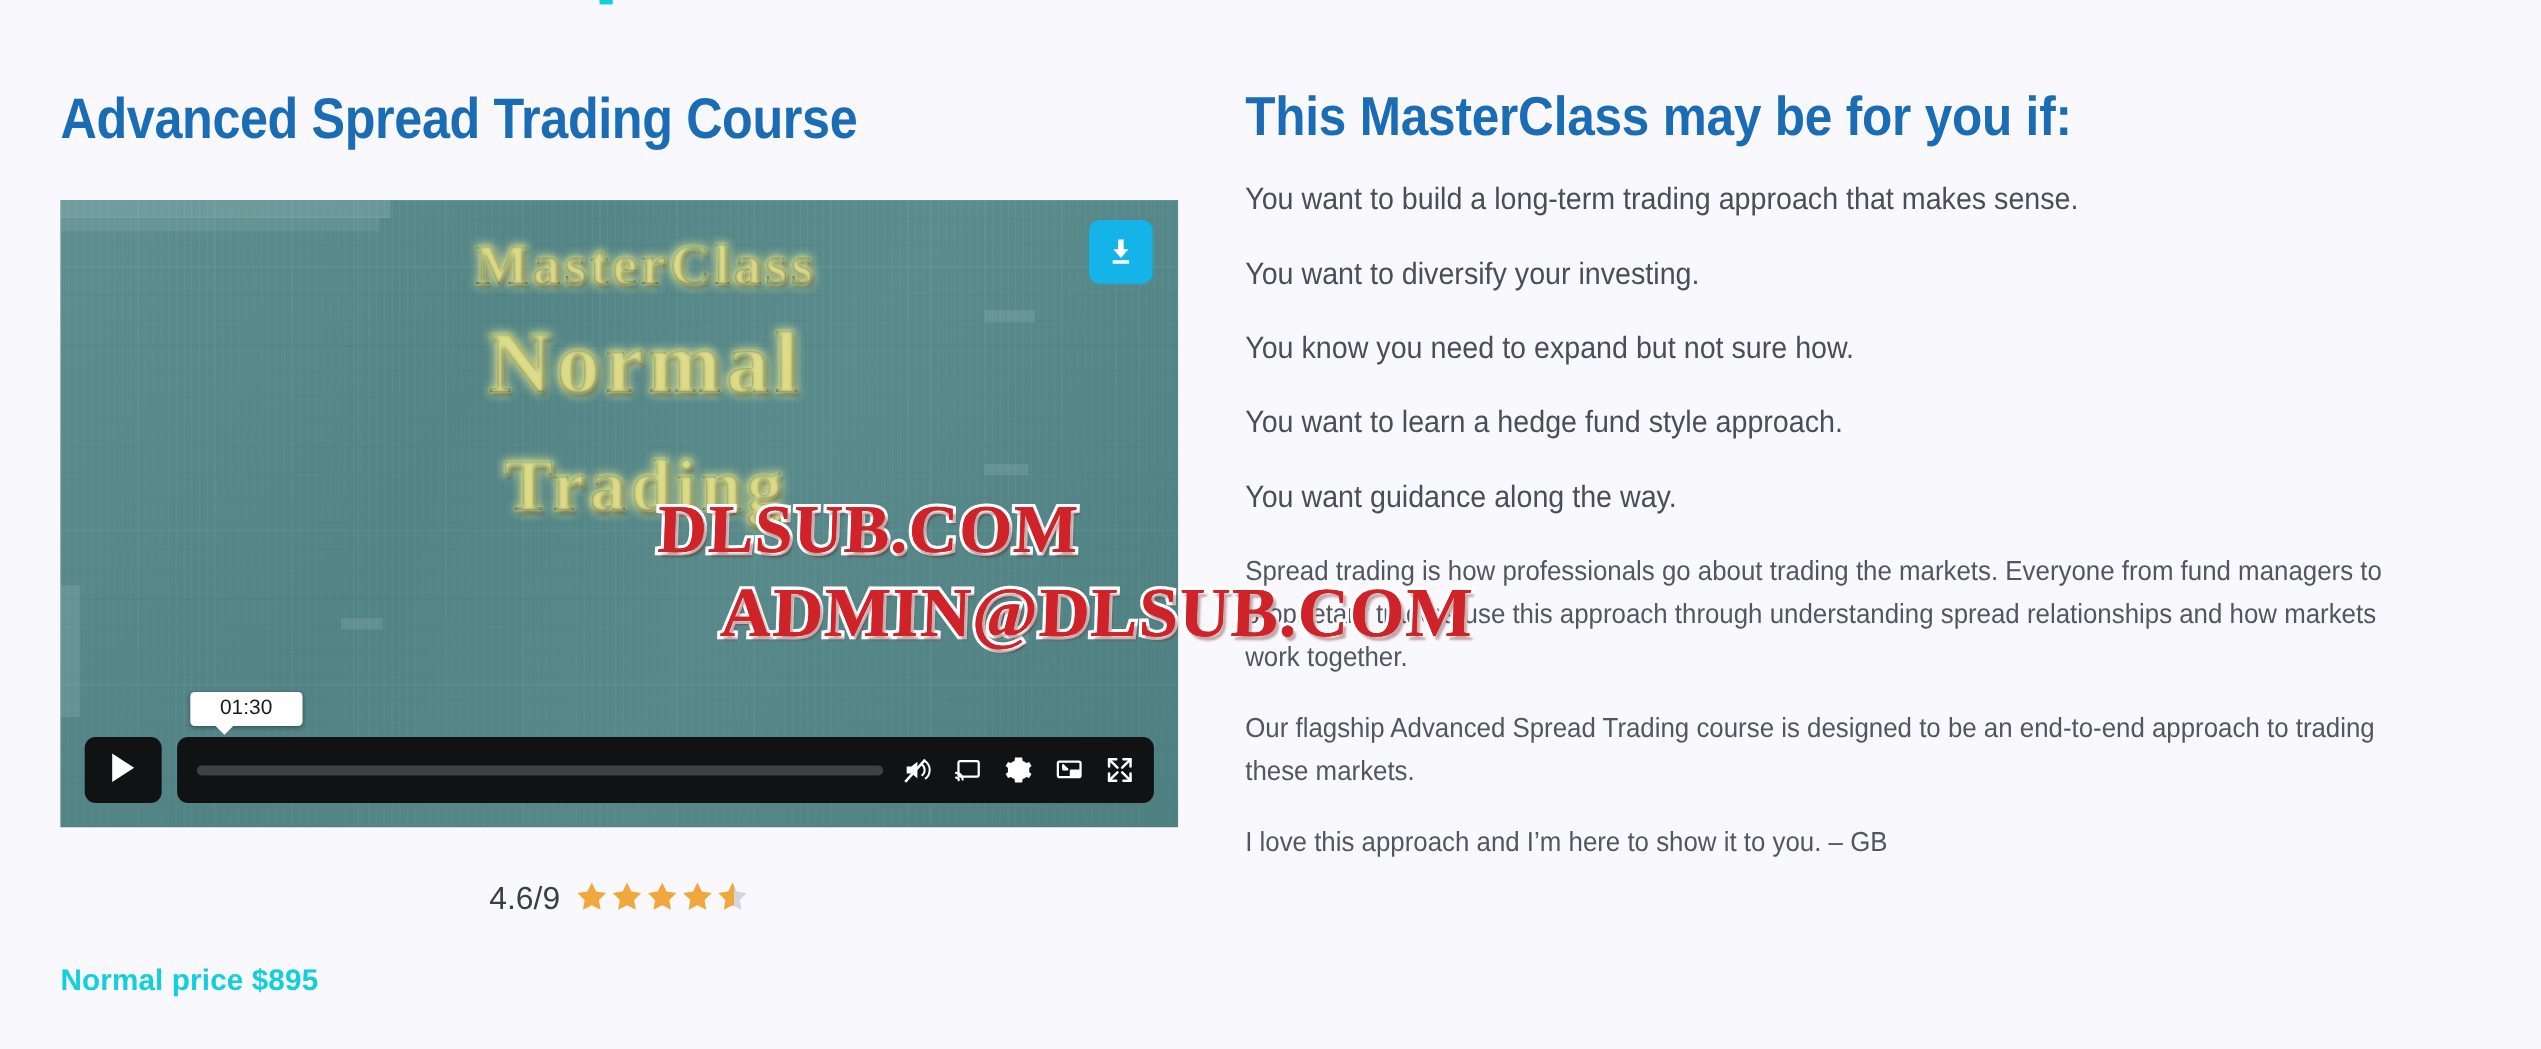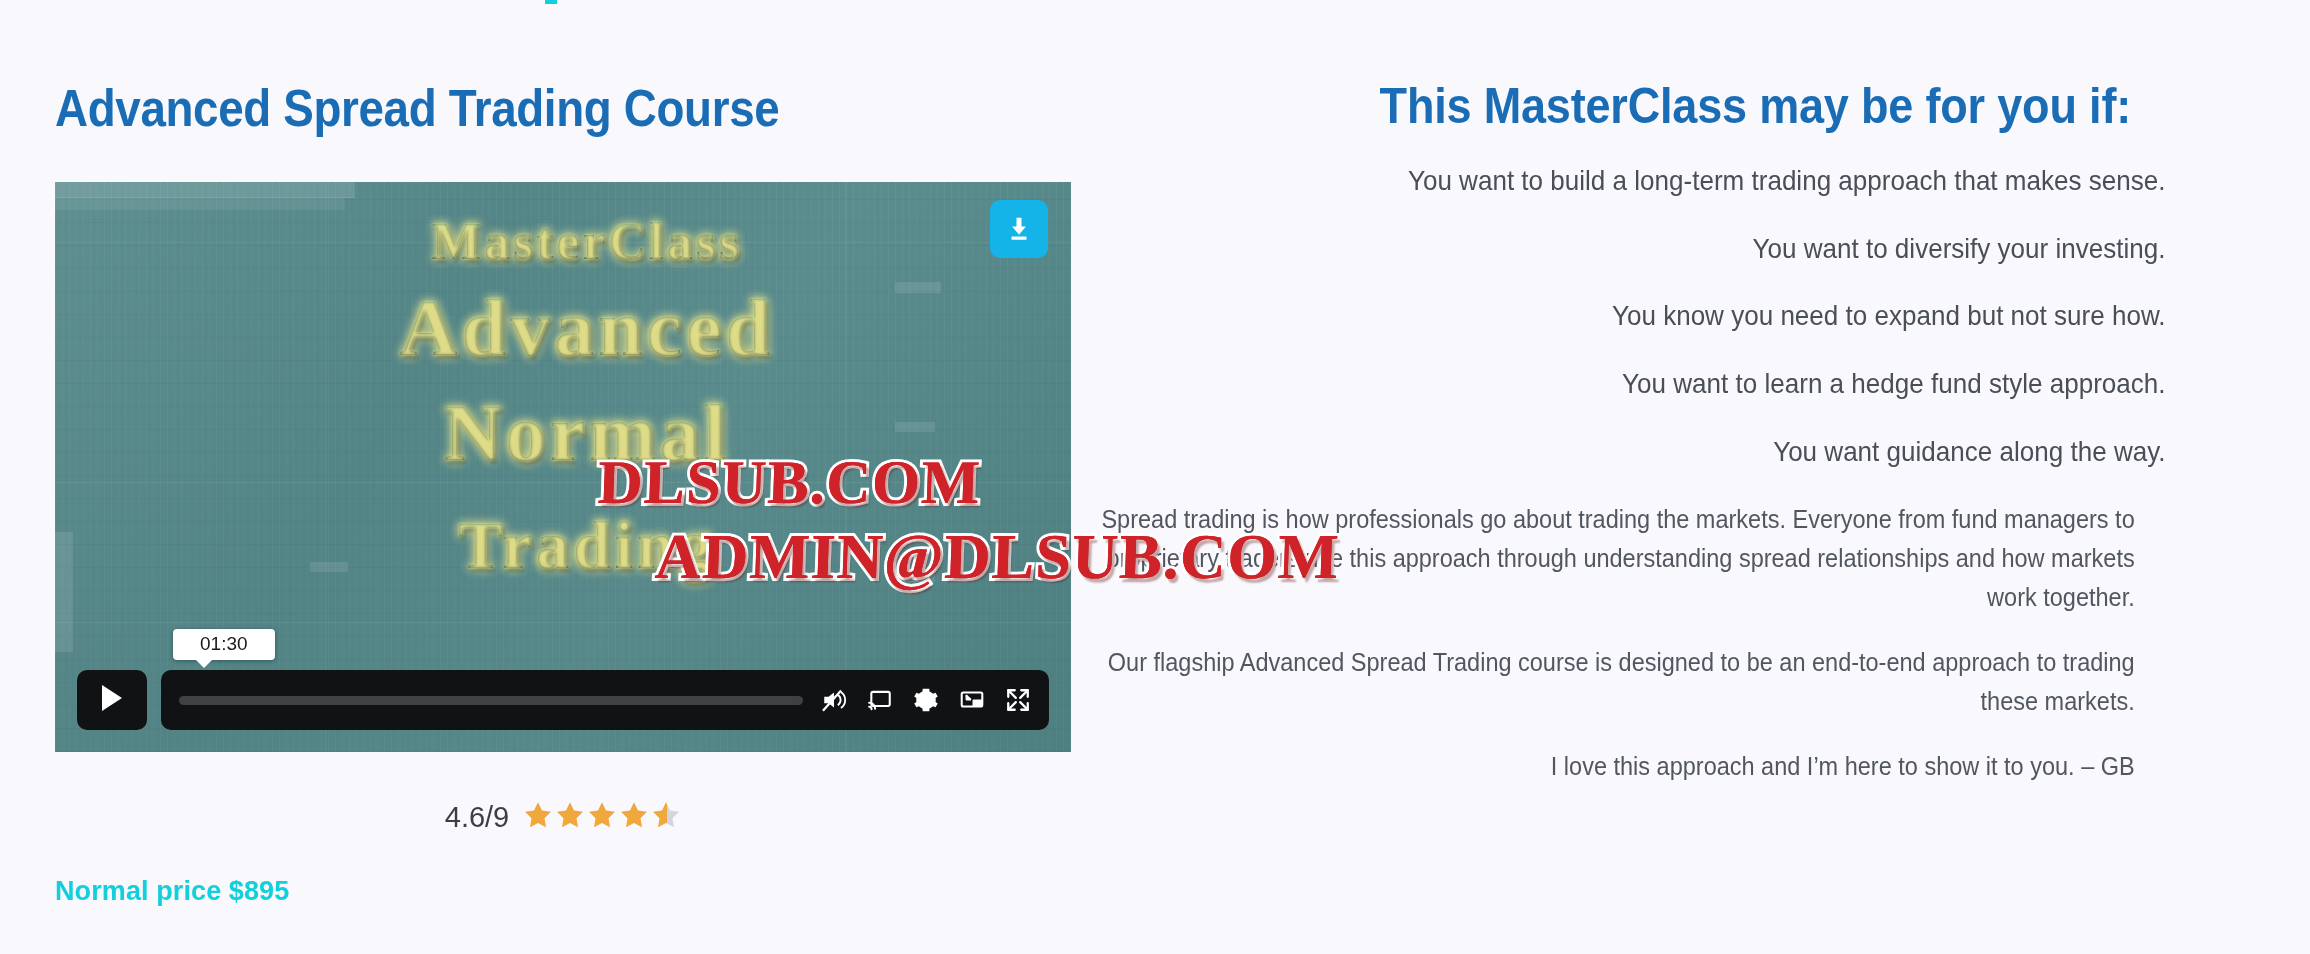--- a/index.html
+++ b/index.html
@@ -145,21 +145,21 @@
     position:absolute; left:55px; top:876px; width:1016px;
   }
   .price{
     font-family:"Liberation Sans Narrow","Liberation Sans",sans-serif;
     font-size:27px; font-weight:bold; color:#12cfdc;
     letter-spacing:0.1px;
   }
 
   
   .right-col{
-    position:absolute; left:1096px; top:78px; width:1150px;text-align:right;
+    position:absolute; left:1132px; top:78px; width:1150px;
   }
   .mc-heading{
     font-family:"Liberation Sans Narrow","Liberation Sans",sans-serif;
     font-stretch:condensed;
     font-size:50px; font-weight:bold; color:#1a6cb5;
     line-height:1.12; letter-spacing:-0.2px;
     transform:scaleX(0.90); transform-origin:left center;
     margin-bottom:28px;
   }
   .bullet{
@@ -225,21 +225,20 @@
     <div class="chart-line" style="left:790px;top:0;width:1px;height:570px;"></div>
     <div class="chart-bar" style="left:840px;top:100px;width:46px;height:11px;"></div>
     <div class="chart-bar" style="left:840px;top:240px;width:40px;height:10px;"></div>
     <div class="chart-bar" style="left:840px;top:390px;width:40px;height:10px;"></div>
     <div class="chart-bar" style="left:255px;top:380px;width:38px;height:10px;"></div>
     <div class="chart-bar" style="left:0px;top:350px;width:18px;height:120px;"></div>
     <div class="chart-bar" style="left:530px;top:535px;width:60px;height:8px;"></div>
 
     <div class="thumb-text">
       <div class="tt-line tt-1">MasterClass</div>
-      <div class="tt-line tt-2">Advanced</div>
       <div class="tt-line tt-3">Normal</div>
       <div class="tt-line tt-4">Trading</div>
     </div>
 
     <div class="dl-btn">
       <span>
         <svg width="30" height="30" viewBox="0 0 24 24" fill="#ffffff">
           <path d="M10 3h4v7h3.5L12 16.5 6.5 10H10V3z"></path>
           <rect x="6" y="18" width="12" height="2.6" rx="0.4"></rect>
         </svg>

